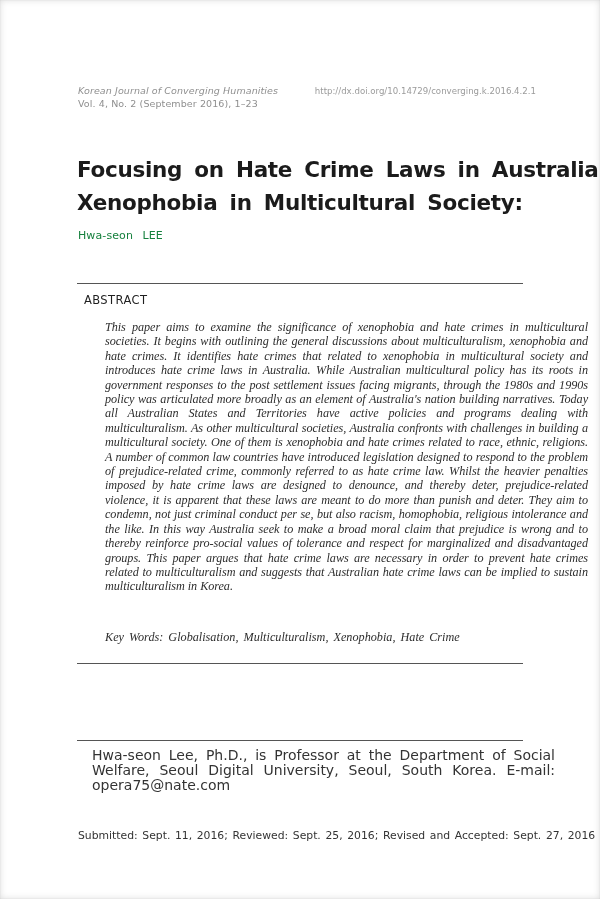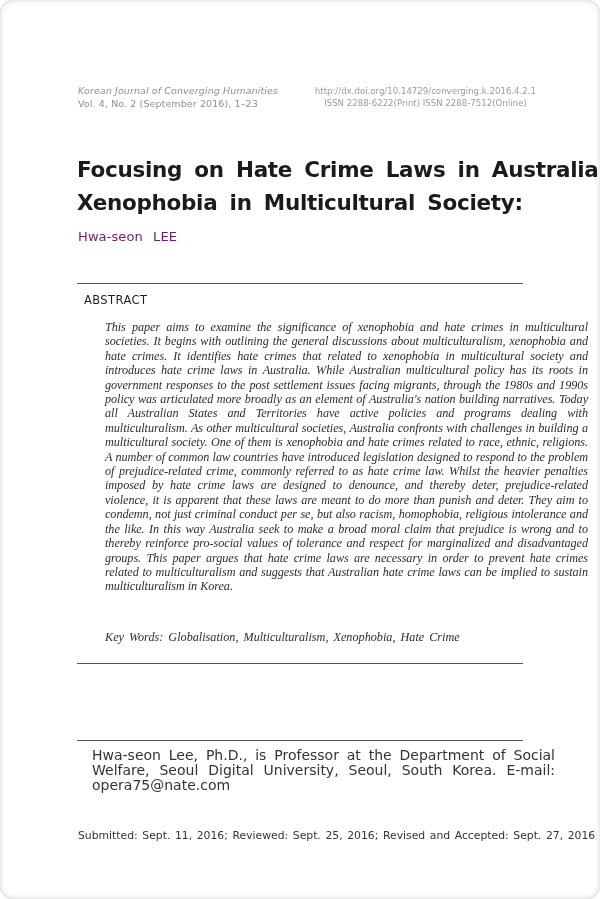--- a/index.html
+++ b/index.html
@@ -8,21 +8,20 @@
     background: #ffffff;
   }
   .page {
     position: relative;
     width: 600px;
     height: 899px;
     background: #ffffff;
     overflow: hidden;
     font-family: "DejaVu Sans", "Liberation Sans", sans-serif;
     box-shadow: inset 0 0 1px #b5b5b5, inset 0 0 7px rgba(0,0,0,0.14);
-    border-radius: 13px;
   }
   
   .head-left {
     position: absolute;
     left: 78px;
     top: 84px;
     font-size: 9.5px;
     line-height: 13px;
     color: #8f8f8f;
     letter-spacing: 0.1px;
@@ -50,22 +49,22 @@
     line-height: 33px;
     color: #1b1b1b;
     letter-spacing: -0.3px;
     word-spacing: 5px;
     white-space: nowrap;
   }
   .author {
     position: absolute;
     left: 78px;
     top: 229px;
-    font-size: 13px;
-    color: #701a75;
+    font-size: 11px;
+    color: #15803d;
     word-spacing: 6px;
     letter-spacing: 0.1px;
   }
   
   .rule {
     position: absolute;
     left: 77px;
     width: 446px;
     height: 1px;
     background: #555555;
@@ -134,21 +133,20 @@
 
 <div class="page">
 
   <div class="head-left">
     <div class="journal-name">Korean Journal of Converging Humanities</div>
     <div class="journal-volume">Vol. 4, No. 2 (September 2016), 1–23</div>
   </div>
 
   <div class="head-right">
     <div>http://dx.doi.org/10.14729/converging.k.2016.4.2.1</div>
-    <div>ISSN 2288-6222(Print) ISSN 2288-7512(Online)</div>
   </div>
 
   <div class="title">
     <div>Focusing on Hate Crime Laws in Australia</div>
     <div>Xenophobia in Multicultural Society:</div>
   </div>
 
   <div class="author">Hwa-seon LEE</div>
 
   <div class="rule rule-abstract-top"></div>

